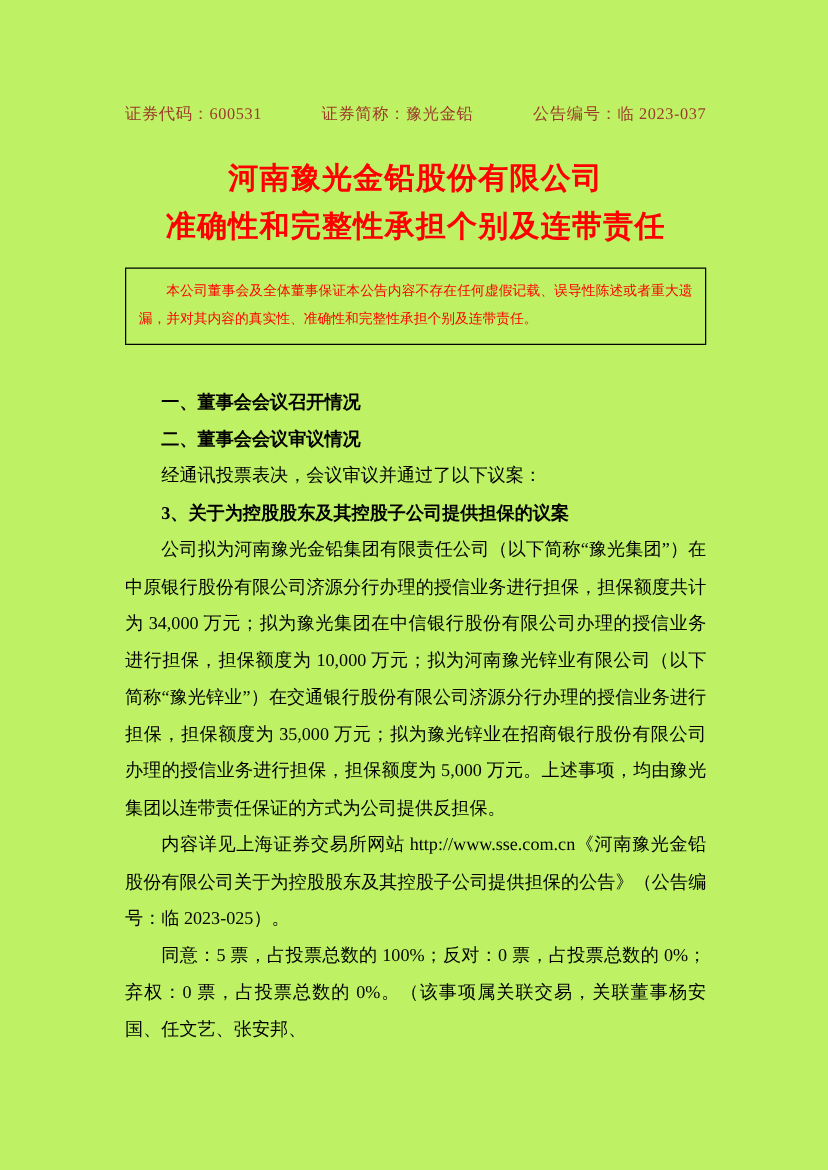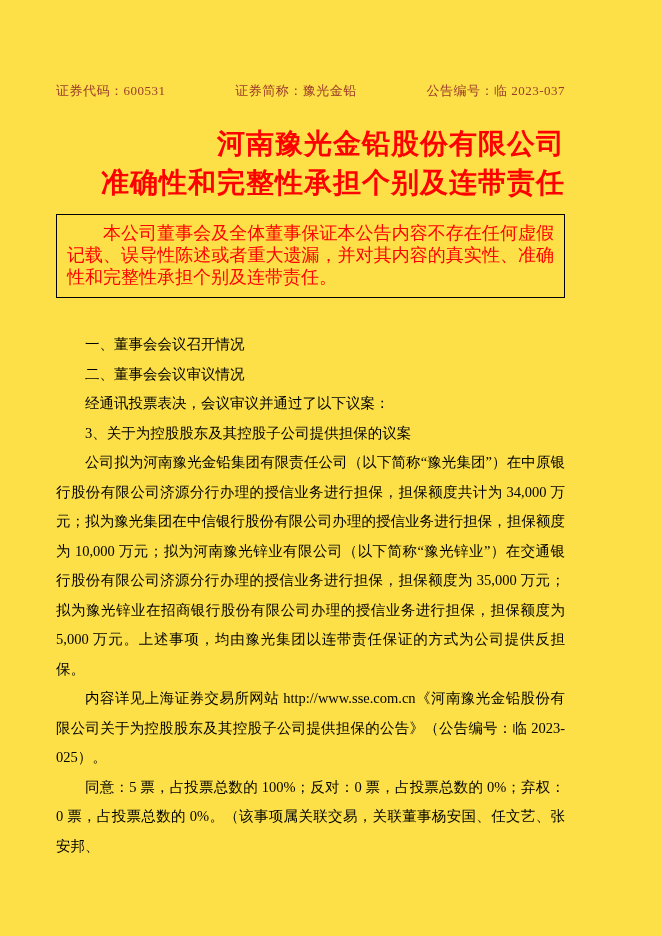--- a/index.html
+++ b/index.html
@@ -2,65 +2,64 @@
 <html><head>
 <meta charset="utf-8">
 <style>
   * { margin: 0; padding: 0; box-sizing: border-box; }
   html, body { background: #ffffff; }
   .page {
     position: relative;
     width: 662px;
     height: 936px;
     margin: 0 auto;
-    background: #fde047;
+    background: #bef264;
     font-family: "Liberation Serif", "DejaVu Serif", serif;
     color: #000000;
-    padding: 82px 97px 20px 56px;
+    padding: 82px 97px 20px 100px;
     overflow: hidden;
   }
   .header-row {
     display: flex;
     justify-content: space-between;
     align-items: baseline;
     font-size: 13px;
     color: #9b3a2a;
     letter-spacing: 0.5px;
   }
   .titles { margin-top: 24px; text-align: center; }
   .title-line {
-    font-size: 28px;
+    font-size: 24px;
     font-weight: bold;
     color: #ff0000;
     line-height: 39px;
     letter-spacing: 1px;
-    text-align: right;
   }
   .disclaimer-box {
     border: 1.5px solid #000000;
     margin-top: 12px;
     padding: 7px 10px 9px 10px;
   }
   .disclaimer-box p {
     color: #ff0000;
-    font-size: 18px;
+    font-size: 11px;
     line-height: 22px;
     text-indent: 2em;
     text-align: justify;
   }
   .doc-body {
     margin-top: 32px;
     font-size: 14.5px;
     line-height: 29.5px;
   }
   .para {
     text-indent: 2em;
     text-align: justify;
   }
-  .heading { font-weight: normal; }
+  .heading { font-weight: bold; }
 </style>
 </head>
 <body>
 
 <div class="page">
 
   <div class="header-row">
     <span>证券代码：600531</span>
     <span>证券简称：豫光金铅</span>
     <span>公告编号：临 2023-037</span>

